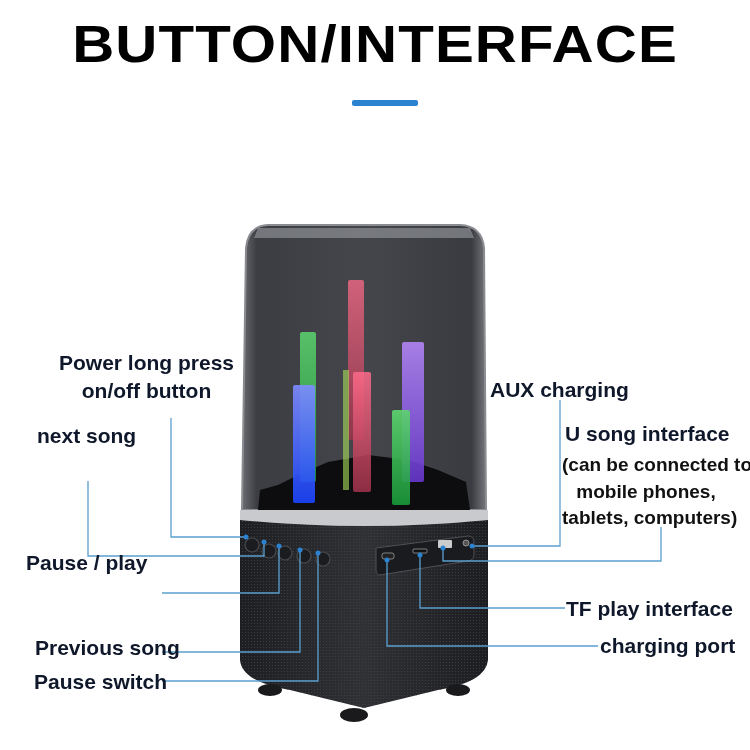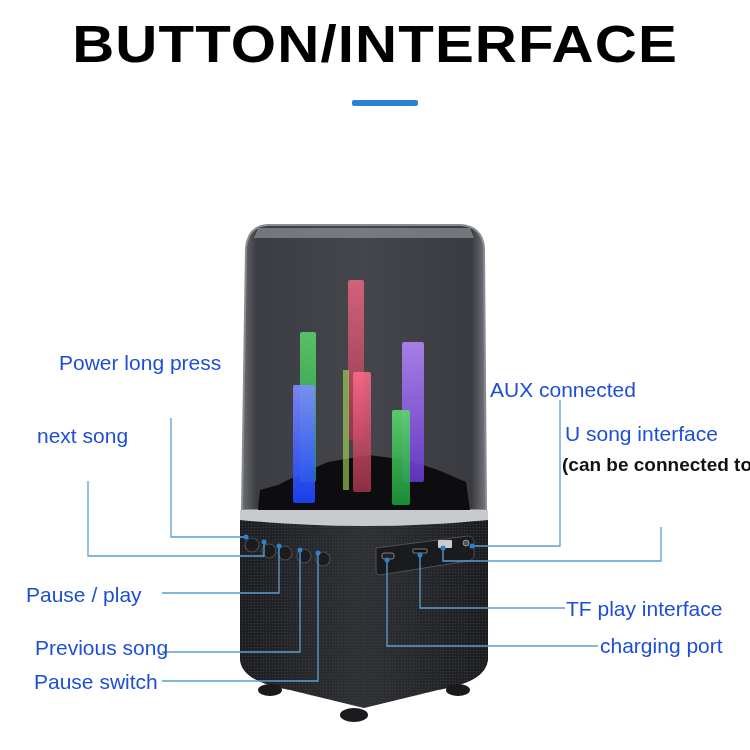--- a/index.html
+++ b/index.html
@@ -1,19 +1,19 @@
 <!DOCTYPE html>
 <html><head>
 <meta charset="utf-8">
 <style>
   html,body{margin:0;padding:0;background:#fff;}
   body{width:750px;height:750px;position:relative;overflow:hidden;font-family:"Liberation Sans",sans-serif;color:#111;}
   .title{position:absolute;top:14px;left:0;width:750px;text-align:center;font-size:52px;font-weight:bold;letter-spacing:1px;color:#000;transform:scaleX(1.12);transform-origin:center;}
   .accent-bar{position:absolute;left:352px;top:100px;width:66px;height:6px;border-radius:2px;background:#2a82d0;}
-  .label{position:absolute;font-weight:normal;font-size:21px;color:#1d4ed8;white-space:nowrap;line-height:1.15;}
+  .label{position:absolute;font-weight:bold;font-size:21px;color:#0f172a;white-space:nowrap;line-height:1.15;}
   .sublabel{position:absolute;font-weight:bold;font-size:19px;color:#111;text-align:center;line-height:1.4;white-space:nowrap;}
   svg.lines{position:absolute;left:0;top:0;}
   
   .speaker{position:absolute;left:238px;top:220px;width:252px;height:505px;}
 </style>
 </head>
 <body>
 
 <div class="title">BUTTON/INTERFACE</div>
 <div class="accent-bar"></div>
@@ -120,25 +120,28 @@
     <circle cx="318" cy="553" r="2.5"></circle>
     <circle cx="472" cy="546" r="2.5"></circle>
     <circle cx="443" cy="548" r="2.5"></circle>
     <circle cx="420" cy="555" r="2.5"></circle>
     <circle cx="387" cy="560" r="2.5"></circle>
   </g>
 </svg>
 
 <div class="label" style="left:59px;top:351px;text-align:center;">
   <div>Power long press</div>
+  <div style="margin-top:4px;">on/off button</div>
 </div>
 <div class="label" style="left:37px;top:424px;">next song</div>
-<div class="label" style="left:26px;top:583px;">Pause / play</div>
+<div class="label" style="left:26px;top:551px;">Pause / play</div>
 <div class="label" style="left:11px;top:636px;margin-left:24px;">Previous song</div>
 <div class="label" style="left:34px;top:670px;">Pause switch</div>
 
-<div class="label" style="left:490px;top:378px;">AUX connected</div>
+<div class="label" style="left:490px;top:378px;">AUX charging</div>
 <div class="label" style="left:565px;top:422px;">U song interface</div>
 <div class="sublabel" style="left:562px;top:452px;width:168px;">
   <div>(can be connected to</div>
+  <div>mobile phones,</div>
+  <div>tablets, computers)</div>
 </div>
 <div class="label" style="left:566px;top:597px;">TF play interface</div>
 <div class="label" style="left:600px;top:634px;">charging port</div>
 
 </body></html>

